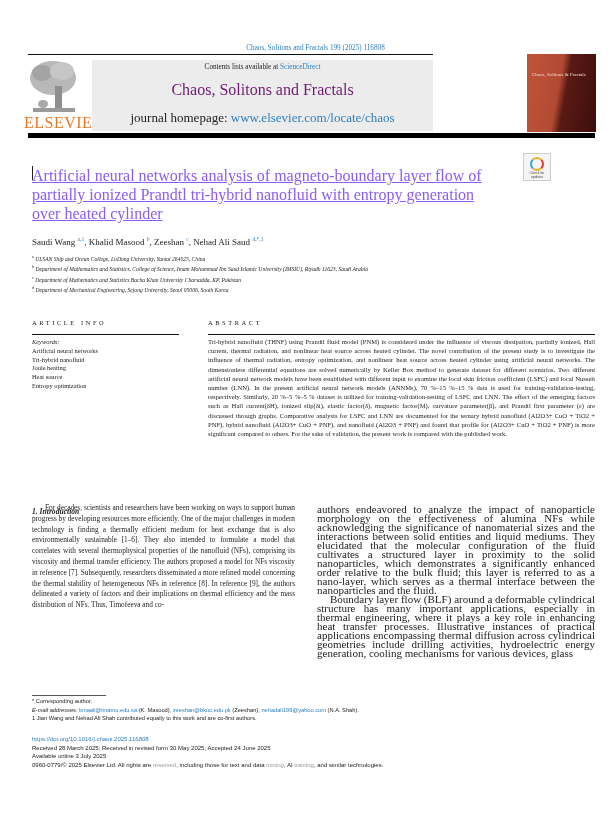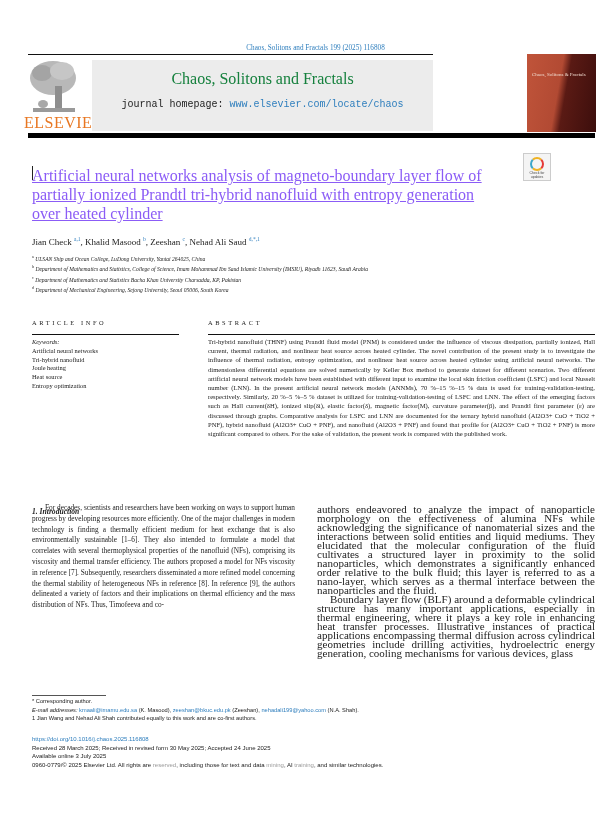--- a/index.html
+++ b/index.html
@@ -8,22 +8,22 @@
   .abs { position: absolute; }
   .link { color: #2e7ebd; }
   .running-head { top: 44px; left: 8px; width: 615px; text-align: center; font-size: 7.2px; }
   .rule-top { top: 54px; left: 28px; width: 405px; height: 1px; background: #111; }
   .logo { top: 58px; left: 24px; width: 58px; height: 74px; }
   .logo-tree { position: absolute; top: 0; left: 4px; width: 50px; height: 57px; }
   .logo-text { position: absolute; bottom: 0; left: 0; width: 58px; text-align: center;
                color: #e87722; font-size: 16px; letter-spacing: 0.5px; font-family: "Liberation Serif", serif; }
   .banner { top: 60px; left: 92px; width: 341px; height: 71px; background: #ececec; text-align: center; }
   .banner .contents { margin-top: 3px; font-size: 7.2px; color: #222; }
-  .banner .journal { margin-top: 10px; font-size: 16px; color: #15803d; }
-  .banner .homepage { margin-top: 11px; font-size: 10px; font-family: Liberation Mono, monospace; }
+  .banner .journal { margin-top: 10px; font-size: 16px; color: #701a75; }
+  .banner .homepage { margin-top: 11px; font-size: 13px; font-family: Liberation Serif, serif; }
   .cover { top: 54px; left: 527px; width: 69px; height: 78px;
            background: linear-gradient(100deg, #c0543a 0%, #b24a33 45%, #5a1a14 55%, #3c0e0c 100%); }
   .cover .cover-title { position: absolute; top: 18px; left: 5px; font-size: 5px; color: #f1dcd0; line-height: 1.3; }
   .rule-thick { top: 133px; left: 28px; width: 567px; height: 5px; background: #000; }
   .title { top: 166px; left: 32px; width: 470px; font-size: 16px; line-height: 19px; color: #8b5cf6; text-decoration: underline; }
   .cursor { top: 166px; left: 32px; width: 1px; height: 14px; background: #222; }
   .badge { top: 153px; left: 523px; width: 26px; height: 26px; border: 1px solid #ccc; background: #f4f4f4;
            text-align: center; font-family: "Liberation Sans", sans-serif; }
   .badge .ring { width: 10px; height: 10px; border-radius: 50%; border: 2px solid #f0b323; margin: 3px auto 0;
                  border-left-color: #3aa6c9; border-right-color: #e53935; }
@@ -61,20 +61,23 @@
     <ellipse cx="14" cy="15" rx="10" ry="8" fill="#a4a4a4"></ellipse>
     <ellipse cx="34" cy="13" rx="12" ry="9" fill="#c6c6c6"></ellipse>
     <rect x="27" y="28" width="7" height="22" fill="#8e8e8e"></rect>
     <rect x="5" y="50" width="42" height="4" fill="#9a9a9a"></rect>
     <ellipse cx="15" cy="46" rx="5" ry="4" fill="#a8a8a8"></ellipse>
   </svg>
   <div class="logo-text">ELSEVIER</div>
 </div>
 
 <div class="abs banner">
+  <div class="contents">
+    <span>Contents lists available at </span><span class="link">ScienceDirect</span>
+  </div>
   <div class="journal">Chaos, Solitons and Fractals</div>
   <div class="homepage">
     <span>journal homepage: </span><span class="link">www.elsevier.com/locate/chaos</span>
   </div>
 </div>
 
 <div class="abs cover">
   <div class="cover-title">Chaos, Solitons &amp; Fractals</div>
 </div>
 
@@ -82,21 +85,21 @@
 
 <div class="abs cursor"></div>
 <div class="abs title">Artificial neural networks analysis of magneto-boundary layer flow of partially ionized Prandtl tri-hybrid nanofluid with entropy generation over heated cylinder</div>
 
 <div class="abs badge">
   <div class="ring"></div>
   <div class="btxt">Check for updates</div>
 </div>
 
 <div class="abs authors">
-  <span>Jian Check</span>&nbsp;<sup>a,1</sup>,
+  <span>Saudi Wang</span>&nbsp;<sup>a,1</sup>,
   <span>Khalid Masood</span>&nbsp;<sup>b</sup>,
   <span>Zeeshan</span>&nbsp;<sup>c</sup>,
   <span>Nehad Ali Saud</span>&nbsp;<sup>d,*,1</sup>
 </div>
 
 <div class="abs affils">
   <div><sup>a</sup> <span>ULSAN Ship and Ocean College, LuDong University, Yantai 264025, China</span></div>
   <div><sup>b</sup> <span>Department of Mathematics and Statistics, College of Science, Imam Mohammad Ibn Saud Islamic University (IMSIU), Riyadh 11623, Saudi Arabia</span></div>
   <div><sup>c</sup> <span>Department of Mathematics and Statistics Bacha Khan University Charsadda, KP, Pakistan</span></div>
   <div><sup>d</sup> <span>Department of Mechanical Engineering, Sejong University, Seoul 05006, South Korea</span></div>

